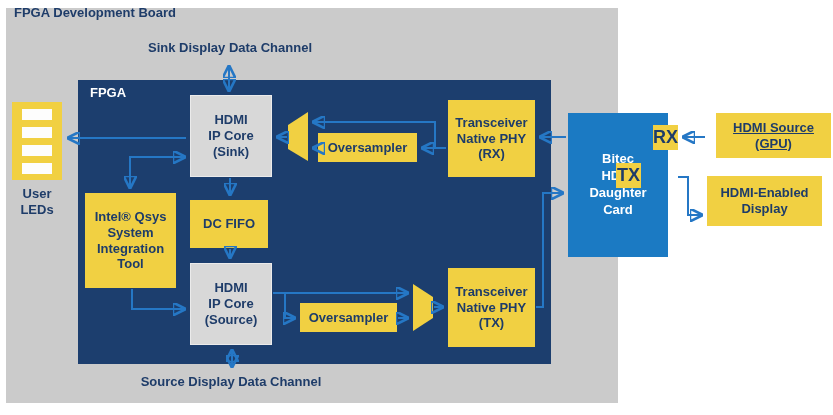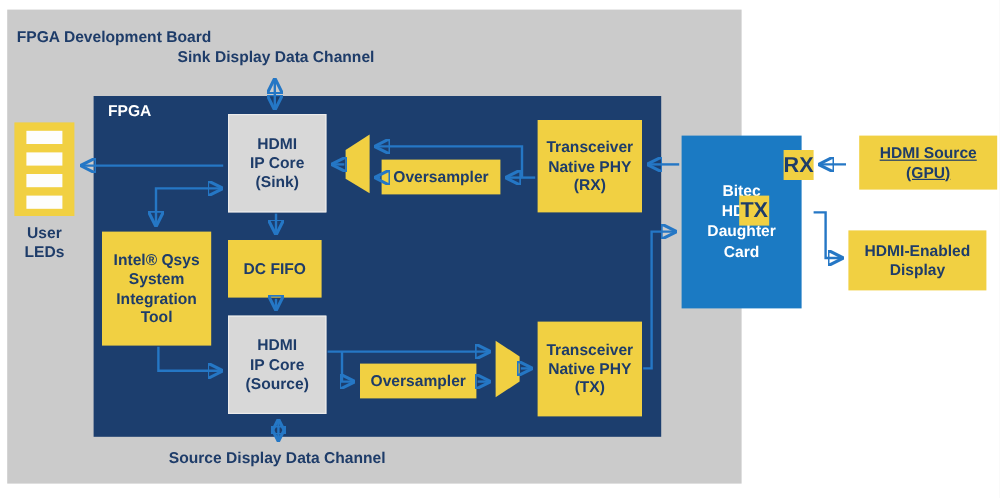--- a/index.html
+++ b/index.html
@@ -34,22 +34,22 @@
   #source-core{left:190px;top:263px;width:82px;height:82px;}
   #ovs-rx{left:318px;top:133px;width:99px;height:29px;}
   #ovs-tx{left:300px;top:303px;width:97px;height:29px;}
   #phy-rx{left:448px;top:100px;width:87px;height:77px;}
   #phy-tx{left:448px;top:268px;width:87px;height:79px;}
   #bitec{left:568px;top:113px;width:100px;height:144px;background:#1B7AC3;color:#fff;line-height:1.3;}
   .port{width:25px;height:25px;font-size:18px;}
   #rx-tab{left:653px;top:125px;}
   #tx-tab{left:616px;top:163px;}
   #gpu{left:716px;top:113px;width:115px;height:45px;text-decoration:underline;}
-  #hdmi-display{left:707px;top:192px;width:115px;height:50px;}
-  #board-title{left:14px;top:23px;}
+  #hdmi-display{left:707px;top:176px;width:115px;height:50px;}
+  #board-title{left:14px;top:5px;}
   #sink-ddc-label{left:80px;top:40px;width:300px;}
   #source-ddc-label{left:81px;top:374px;width:300px;text-align:center;}
   #fpga-label{left:90px;top:85px;}
   #wires{left:0;top:0;width:833px;height:415px;pointer-events:none;}
   #wires path{stroke:#2577C5;stroke-width:2;fill:none;}
 </style>
 </head>
 <body>
 
 <div id="stage">

